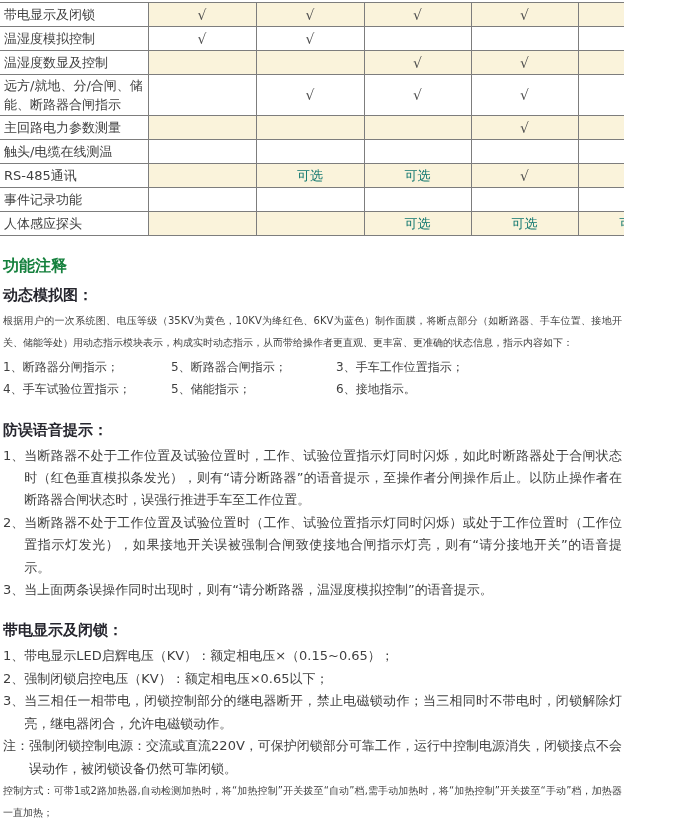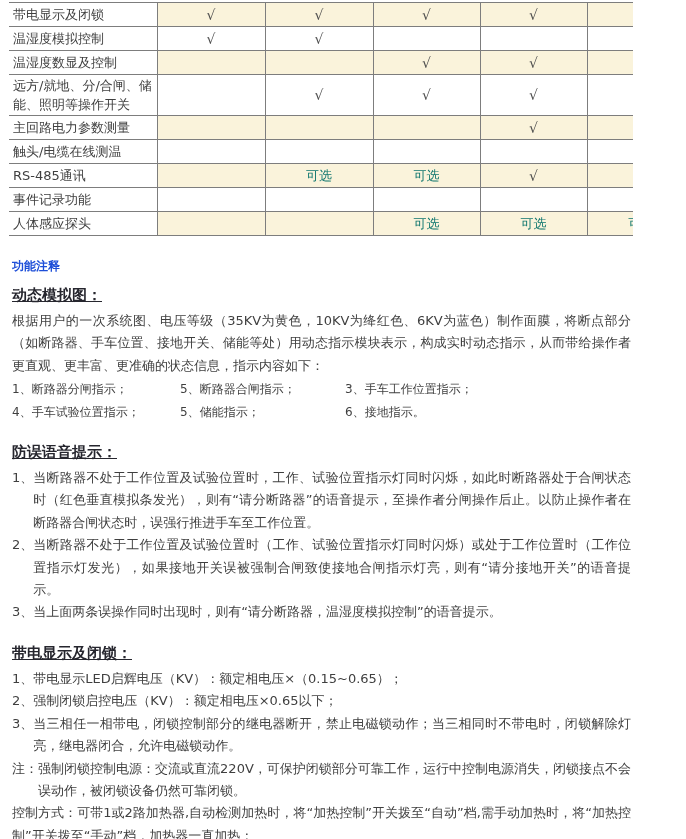--- a/index.html
+++ b/index.html
@@ -2,21 +2,21 @@
 <html><head>
 <meta charset="utf-8">
 <style>
   html,body { margin:0; padding:0; background:#ffffff; }
   body {
     width:686px; height:839px; overflow:hidden;
     font-family:"DejaVu Sans","Liberation Sans",sans-serif;
     color:#3f3f3f;
     -webkit-font-smoothing:antialiased;
   }
-  .page { position:relative; width:624px; height:839px; overflow:hidden;padding-left:9px; }
+  .page { position:relative; width:624px; height:839px; overflow:hidden; }
 
   
   table.feature {
     border-collapse:collapse; table-layout:fixed;
     width:686px; margin-top:2px;
   }
   table.feature td {
     border-top:1px solid #7d7d7d;
     border-bottom:1px solid #7d7d7d;
     height:21px;
@@ -39,34 +39,33 @@
     font-size:12px;
   }
   td.data-cell:last-child { border-right:none; }
   tr.cream td.data-cell { background:#faf3db; }
   td.data-cell.check { font-size:14px; color:#4f4f4f; }
 
   
   .content { padding:0 2px 0 3px; }
   .main-title {
     margin:19px 0 0 0;
-    font-size:12px; font-weight:bold;
-    color:#1d4ed8;
+    font-size:16px; font-weight:bold;
+    color:#15803d;
     line-height:22px;
   }
   .sub-title {
     margin:20px 0 6px 0;
     font-size:15px; font-weight:bold;
     color:#26262e;
     line-height:18px;
-    text-decoration:underline;
   }
   .sub-title.first { margin-top:9px; }
   .body-text {
-    margin:0; font-size:13px; line-height:22.4px;
+    margin:0; font-size:10px; line-height:22.4px;
     color:#3f3f3f; text-align:justify;
   }
   .indicator-grid {
     display:grid;
     grid-template-columns:168px 165px 1fr;
     font-size:12px; line-height:22.4px;
     margin-top:1px;
   }
   .num-item { display:flex; font-size:13px; line-height:22.4px; }
   .num-item .num { flex:0 0 21px; }
@@ -105,21 +104,21 @@
         </tr>
         <tr class="cream">
           <td class="label-cell">温湿度数显及控制</td>
           <td class="data-cell"></td>
           <td class="data-cell"></td>
           <td class="data-cell check">√</td>
           <td class="data-cell check">√</td>
           <td class="data-cell check">√</td>
         </tr>
         <tr>
-          <td class="label-cell">远方/就地、分/合闸、储能、照明等操作开关</td>
+          <td class="label-cell">远方/就地、分/合闸、储能、断路器合闸指示</td>
           <td class="data-cell"></td>
           <td class="data-cell check">√</td>
           <td class="data-cell check">√</td>
           <td class="data-cell check">√</td>
           <td class="data-cell check">√</td>
         </tr>
         <tr class="cream">
           <td class="label-cell">主回路电力参数测量</td>
           <td class="data-cell"></td>
           <td class="data-cell"></td>

